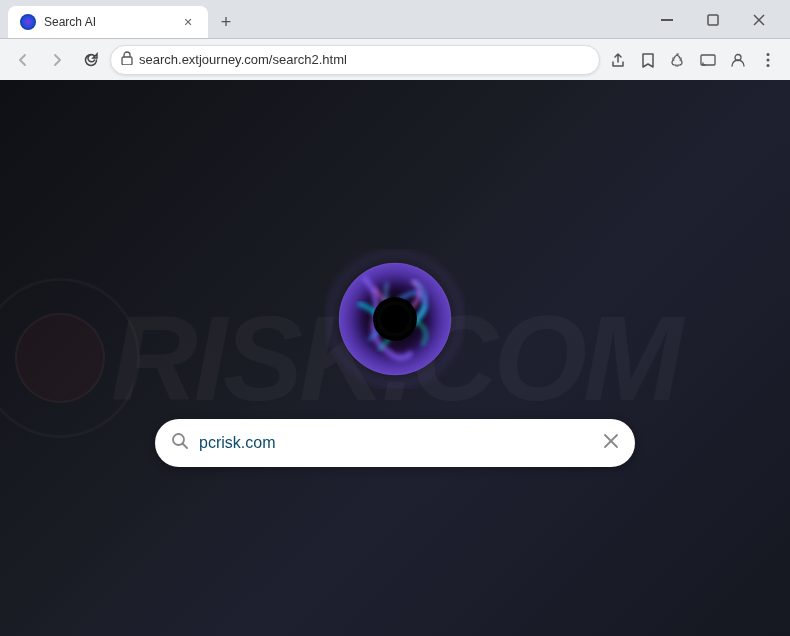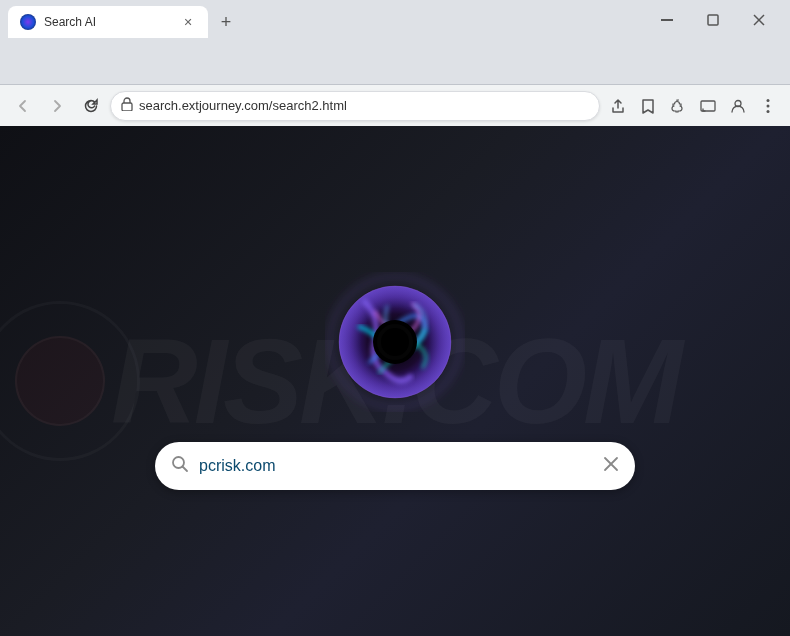--- a/index.html
+++ b/index.html
@@ -62,21 +62,20 @@
 
     
     .toolbar {
       height: 42px;
       background: #f1f3f4;
       display: flex;
       align-items: center;
       padding: 0 8px;
       gap: 4px;
       border-top: 1px solid #c0c4cb;
-      margin-top: 46px;
     }
     .nav-btn {
       width: 30px; height: 30px; border-radius: 50%; display: flex; align-items: center; justify-content: center;
       font-size: 14px; color: #444; cursor: pointer;
     }
     .nav-btn.disabled { color: #aaa; cursor: default; }
     .address-bar-wrap {
       flex: 1;
       height: 30px;
       background: #ffffff;

